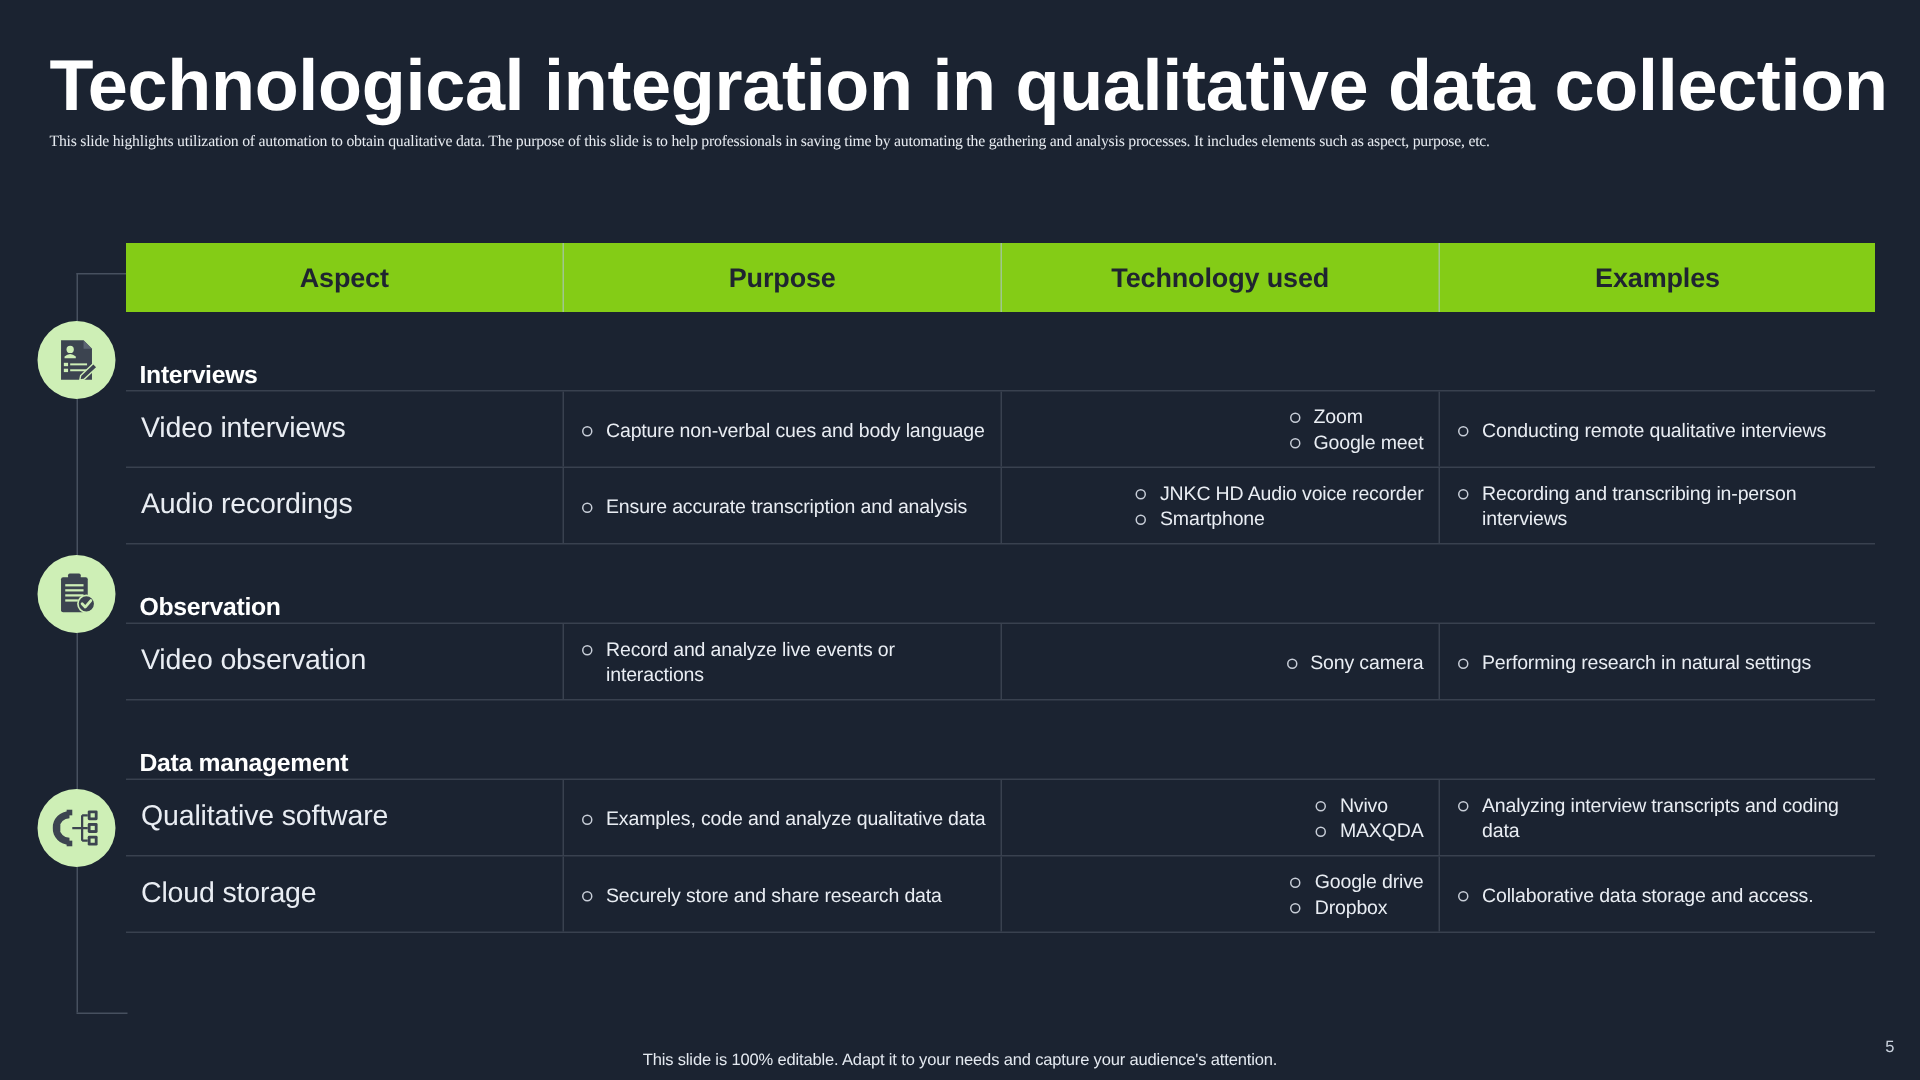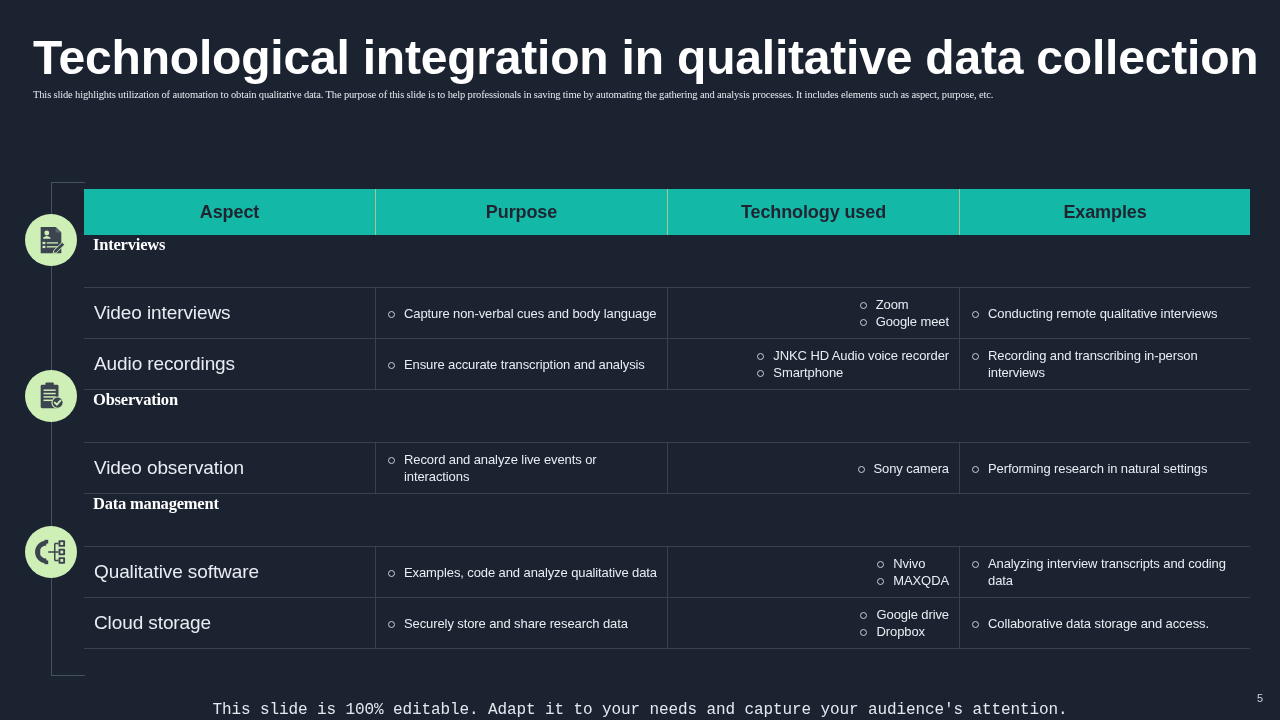--- a/index.html
+++ b/index.html
@@ -74,23 +74,22 @@
   
   .table {
     position: absolute;
     left: 84px;
     top: 162px;
     width: 1166px;
   }
 
   .thead {
     display: flex;
-    background: #14b8a6;
+    background: #84cc16;
     height: 46px;
-    margin-top: 27px;
   }
   .thead .th {
     display: flex;
     align-items: center;
     justify-content: center;
     font-size: 18px;
     font-weight: 700;
     color: #1f2430;
     letter-spacing: -0.1px;
     border-right: 1px solid #9fc78e;
@@ -98,24 +97,23 @@
   .thead .th:last-child { border-right: none; }
 
   .col-1 { width: 292px; flex: 0 0 292px; }
   .col-2 { width: 292px; flex: 0 0 292px; }
   .col-3 { width: 292px; flex: 0 0 292px; align-items: flex-end; }
   .col-4 { width: 290px; flex: 0 0 290px; }
 
   .section-row {
     height: 53px;
     display: flex;
-    align-items: flex-start;
+    align-items: flex-end;
     border-bottom: 1px solid #39414f;
     padding-left: 9px;
-    font-family: Liberation Serif, serif;
   }
   .section-row .section-label {
     font-size: 16.5px;
     font-weight: 700;
     color: #ffffff;
     letter-spacing: -0.2px;
   }
 
   .row {
     display: flex;
@@ -158,24 +156,23 @@
     border-radius: 50%;
   }
 
   
   .footer-note {
     position: absolute;
     left: 0;
     right: 0;
     top: 701px;
     text-align: center;
-    font-size: 16px;
+    font-size: 11px;
     color: #e4e9f0;
     letter-spacing: -0.1px;
-    font-family: Liberation Mono, monospace;
   }
   .page-number {
     position: absolute;
     right: 17px;
     top: 692px;
     font-size: 11px;
     color: #c9d1dc;
   }
 </style>
 </head>

